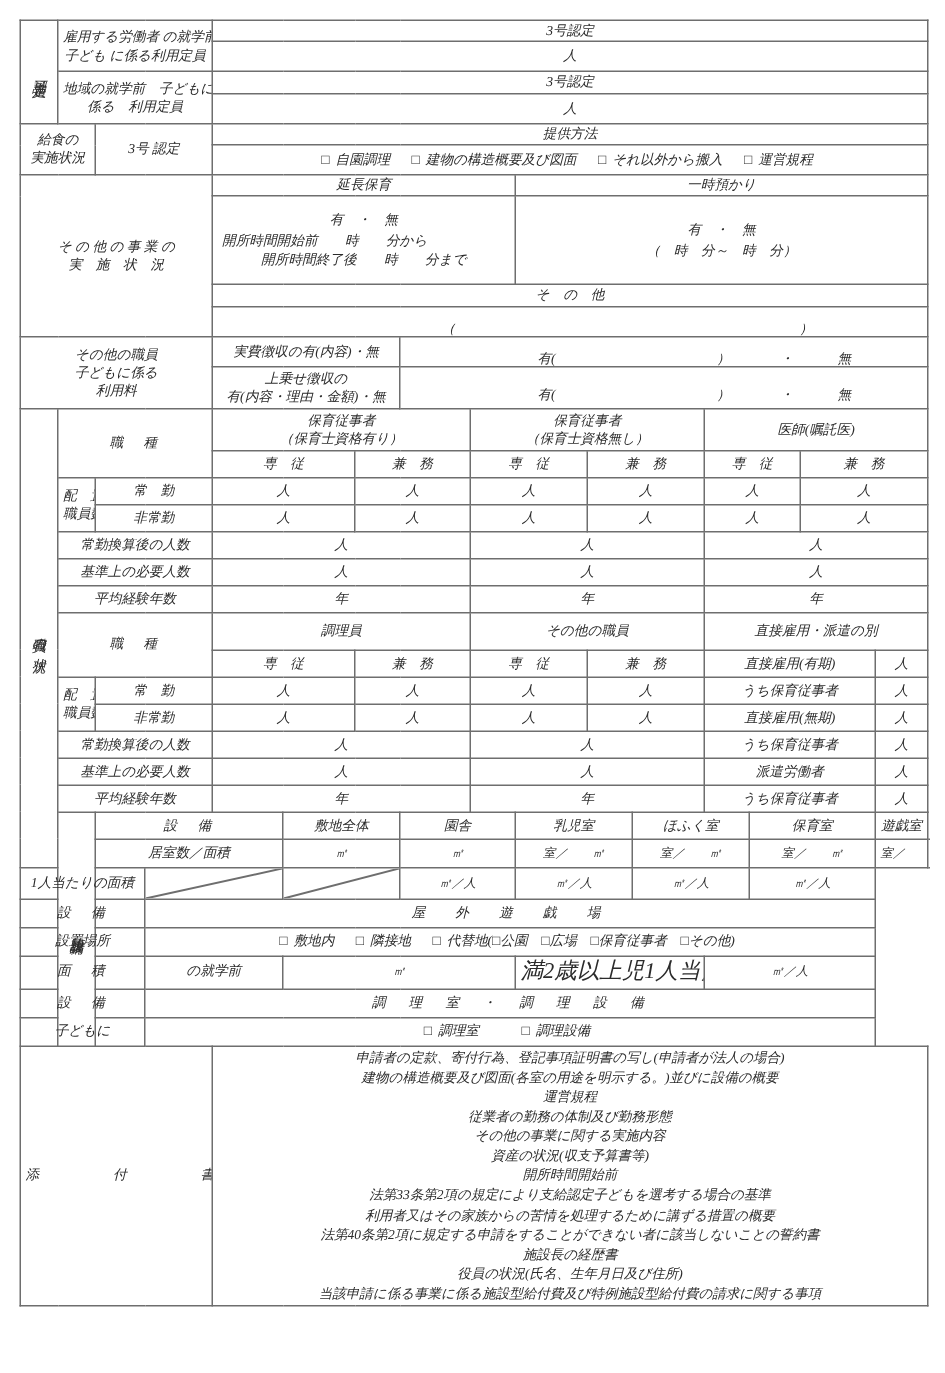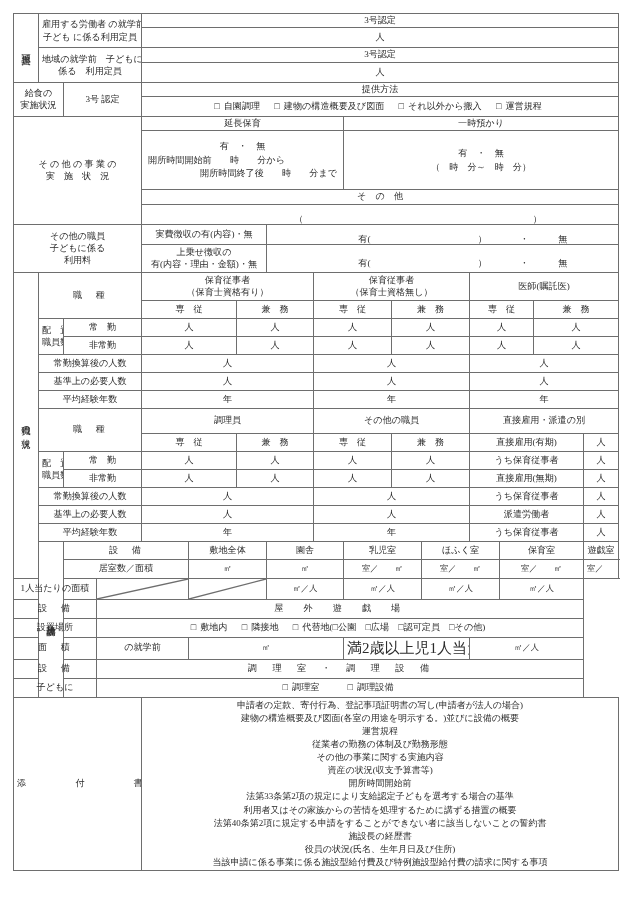--- a/index.html
+++ b/index.html
@@ -10,20 +10,21 @@
     -webkit-font-smoothing:antialiased;
   }
   #sheet{position:relative;width:630px;height:915px;}
   table.form{
     position:absolute;left:13px;top:13px;
     width:605px;
     border-collapse:collapse;
     table-layout:fixed;
     font-size:9.1px;
     line-height:1.25;
+    font-style:italic;
   }
   table.form td{
     border:1px solid #6e6e6e;
     padding:1px 3px;
     vertical-align:middle;
     text-align:center;
     overflow:hidden;
     white-space:nowrap;
   }
   .vlabel{
@@ -133,21 +134,21 @@
     <td colspan="5">延長保育</td>
     <td colspan="7">一時預かり</td>
   </tr>
   <tr>
     <td colspan="5" style="height:52px;padding:3px 6px">
       <div style="text-align:center">有　・　無</div>
       <div style="text-align:left;margin-top:2px">
         <span>開所時間開始前</span>
         <span style="padding-left:16px">時　　分から</span>
       </div>
-      <div style="text-align:right;margin-top:2px">
+      <div style="text-align:center;margin-top:2px">
         <span>開所時間終了後</span>
         <span style="padding-left:16px">時　　分まで</span>
       </div>
     </td>
     <td colspan="7">
       <div>有　・　無</div>
       <div style="margin-top:3px">（　時　分～　時　分）</div>
     </td>
   </tr>
   <tr>
@@ -353,21 +354,21 @@
   </tr>
   <tr>
     <td colspan="3" class="sp3" style="height:16px">設　備</td>
     <td colspan="12" class="sp2">屋　外　遊　戯　場</td>
   </tr>
   <tr>
     <td colspan="3" style="height:16px">設置場所</td>
     <td colspan="12" class="cbrow">
       <span>□<span>敷地内</span></span>
       <span>□<span>隣接地</span></span>
-      <span>□<span>代替地(□公園　□広場　□認可定員　□その他)</span></span>
+      <span>□<span>代替地(□公園　□広場　□保育従事者　□その他)</span></span>
     </td>
   </tr>
   <tr>
     <td colspan="3" class="sp3" style="height:16px">面　積</td>
     <td colspan="2">の就学前</td>
     <td colspan="4" class="rgt unit">㎡</td>
     <td colspan="3" class="smk">満2歳以上児1人当たり面積</td>
     <td colspan="3" class="rgt unit">㎡／人</td>
   </tr>
   <tr>

